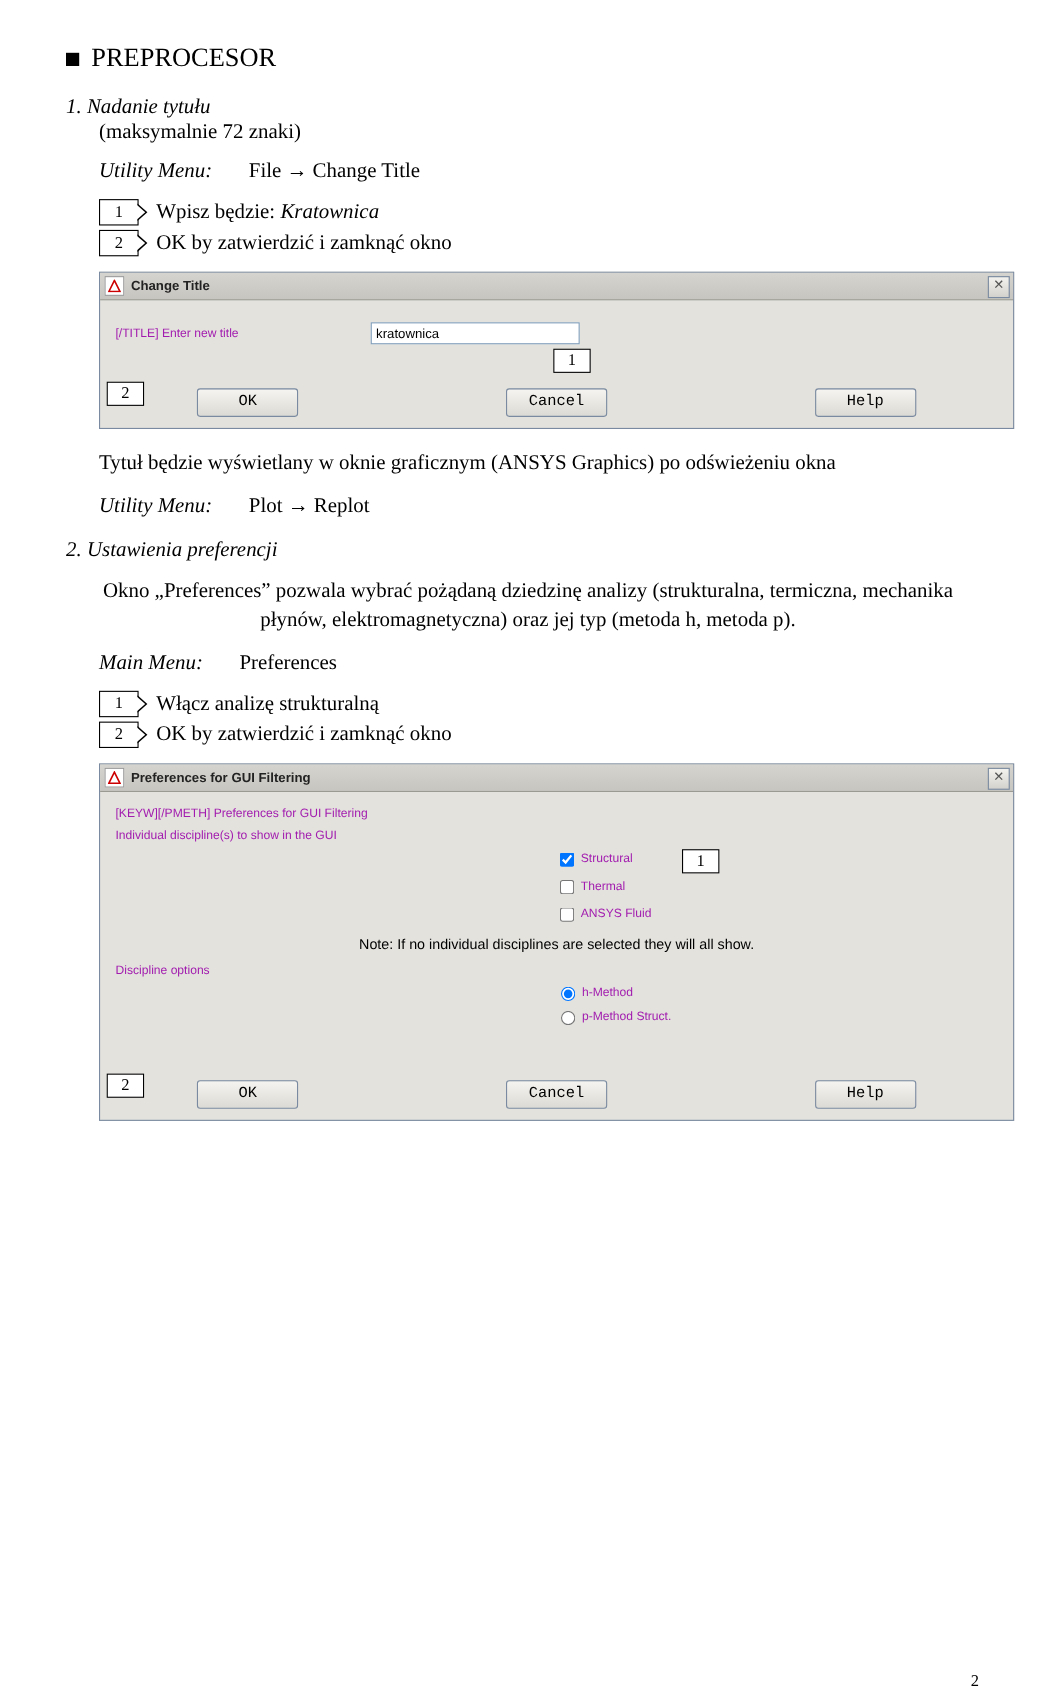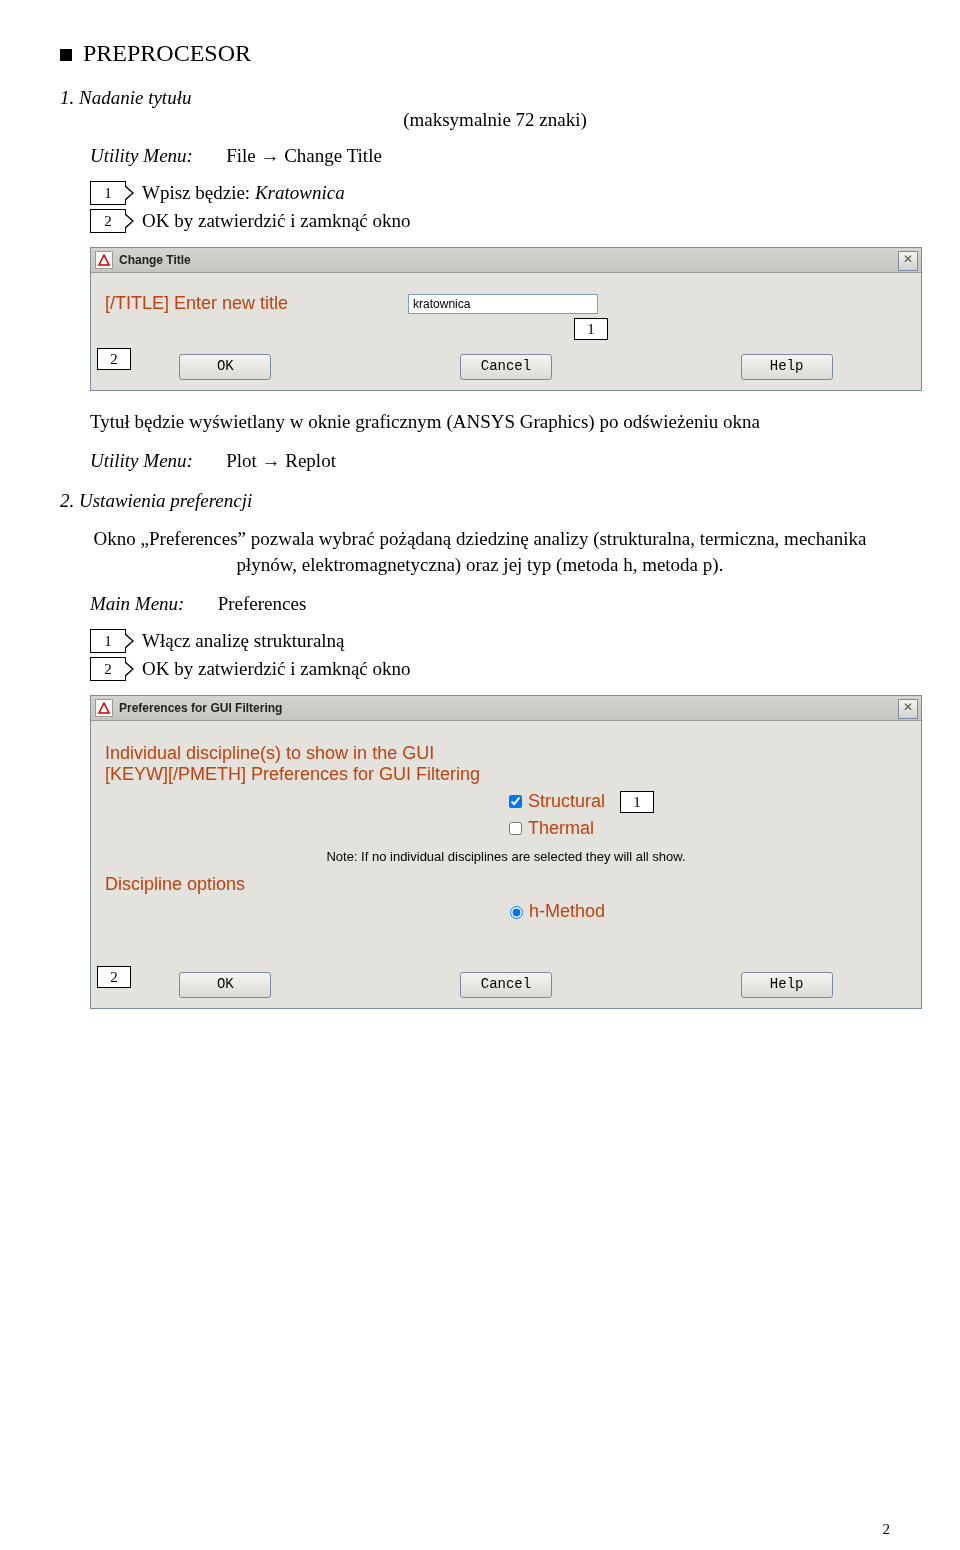--- a/index.html
+++ b/index.html
@@ -22,21 +22,21 @@
     height: 12px;
     background: #000;
     margin-right: 5px;
     vertical-align: middle;
   }
   .italic { font-style: italic; }
   .bold { font-weight: normal; }
   .subhead {
     margin: 18px 0 6px 0;
   }
-  .indent { margin-left: 30px; text-align: center; }
+  .indent { margin-left: 30px; }
   .menu-line {
     margin: 14px 0 14px 30px;
   }
   .step-line {
     display: flex;
     align-items: center;
     margin: 4px 0 4px 30px;
   }
   .callout {
     display: inline-block;
@@ -128,22 +128,22 @@
   .dlg-body {
     padding: 14px 14px 10px 14px;
     position: relative;
   }
   .dlg-row {
     display: flex;
     align-items: center;
     margin: 6px 0;
   }
   .dlg-label {
-    font-size: 18px;
-    color: #c2410c;
+    font-size: 11px;
+    color: #a21caf;
   }
   .text-input {
     font-family: Tahoma, sans-serif;
     font-size: 12px;
     background: #fff;
     border: 1px solid #7f9db9;
     height: 20px;
     padding: 1px 4px;
     box-sizing: border-box;
   }
@@ -279,42 +279,50 @@
   <div class="dlg-titlebar">
     <span class="dlg-logo">
       <svg viewBox="0 0 12 12">
           <path d="M1 11 L6 1 L11 11 Z" fill="none" stroke="#c00" stroke-width="1.5"></path>
         </svg>
     </span>
     <span class="dlg-title">Preferences for GUI Filtering</span>
     <div class="dlg-close">✕</div>
   </div>
   <div class="dlg-body">
+    <div class="dlg-label">[KEYW][/PMETH] Preferences for GUI Filtering</div>
     <div class="dlg-label" style="margin-top:8px;">Individual discipline(s) to show in the GUI</div>
-    <div class="dlg-label">[KEYW][/PMETH] Preferences for GUI Filtering</div>
 
     <div style="margin-left:400px; margin-top:6px;">
       <div class="dlg-row" style="position:relative;">
         <input type="checkbox" class="dlg-checkbox" checked="" style="">
         <span class="dlg-label">Structural</span>
         <span class="callout-solid overlay-callout" style="left:115px; top:0px;">1</span>
       </div>
       <div class="dlg-row">
         <input type="checkbox" class="dlg-checkbox" style="">
         <span class="dlg-label">Thermal</span>
       </div>
+      <div class="dlg-row">
+        <input type="checkbox" class="dlg-checkbox" style="">
+        <span class="dlg-label">ANSYS Fluid</span>
+      </div>
     </div>
 
     <div class="note-text">Note: If no individual disciplines are selected they will all show.</div>
     <div class="dlg-label">Discipline options</div>
 
     <div style="margin-left:400px; margin-top:6px;">
       <div class="dlg-row">
         <input type="radio" class="dlg-radio" name="method" checked="" style="">
         <span class="dlg-label">h-Method</span>
+      </div>
+      <div class="dlg-row">
+        <input type="radio" class="dlg-radio" name="method" style="">
+        <span class="dlg-label">p-Method Struct.</span>
       </div>
     </div>
 
     <div class="dlg-btnrow" style="margin-top:40px; position:relative;">
       <span class="callout-solid overlay-callout" style="left:-8px; top:4px;">2</span>
       <div class="dlg-btn">OK</div>
       <div class="dlg-btn">Cancel</div>
       <div class="dlg-btn">Help</div>
     </div>
   </div>

